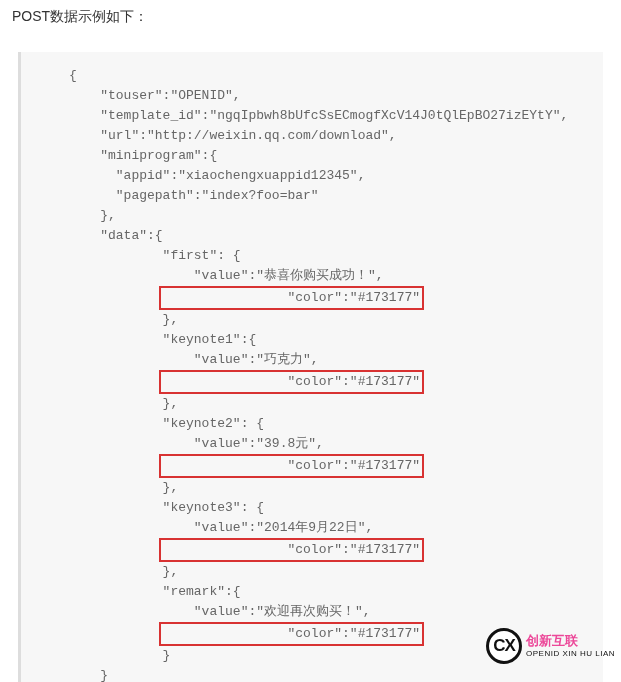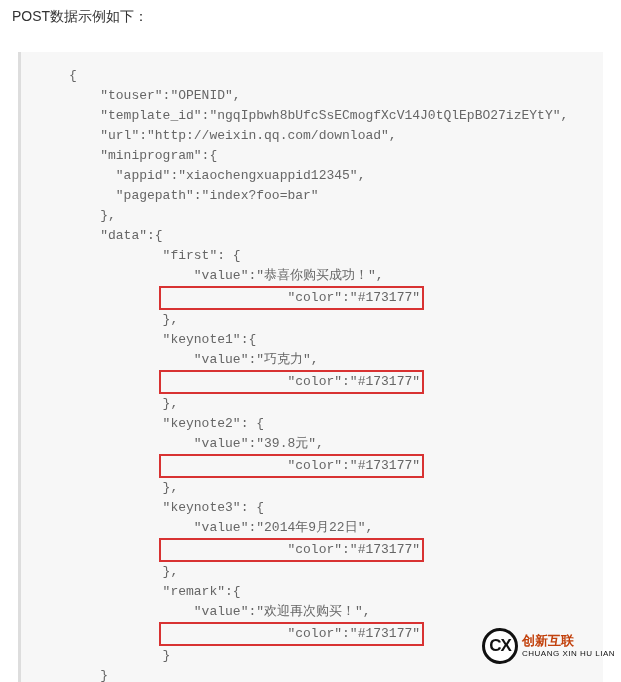--- a/index.html
+++ b/index.html
@@ -58,21 +58,21 @@
       align-items: center;
       justify-content: center;
       font-weight: 900;
       font-size: 17px;
       color: #111111;
       background: #ffffff;
       letter-spacing: -1px;
     }
     .wm-text {
       font-size: 13px;
-      color: #c2410c;
+      color: #ec4899;
       font-weight: 700;
       line-height: 1.1;
     }
     .wm-sub {
       font-size: 8px;
       color: #111111;
       letter-spacing: 0.5px;
     }
   </style>
 </head>
@@ -111,15 +111,15 @@
   <div class="line">            <span class="highlight">                "color":"#173177"</span></div>
   <div class="line">            }</div>
   <div class="line">    }</div>
 
 </div>
 
 <div class="watermark">
   <div class="wm-logo">CX</div>
   <div>
     <div class="wm-text">创新互联</div>
-    <div class="wm-sub">CHUANG XIN HU LIAN</div>
+    <div class="wm-sub">OPENID XIN HU LIAN</div>
   </div>
 </div>
 
 </body></html>

